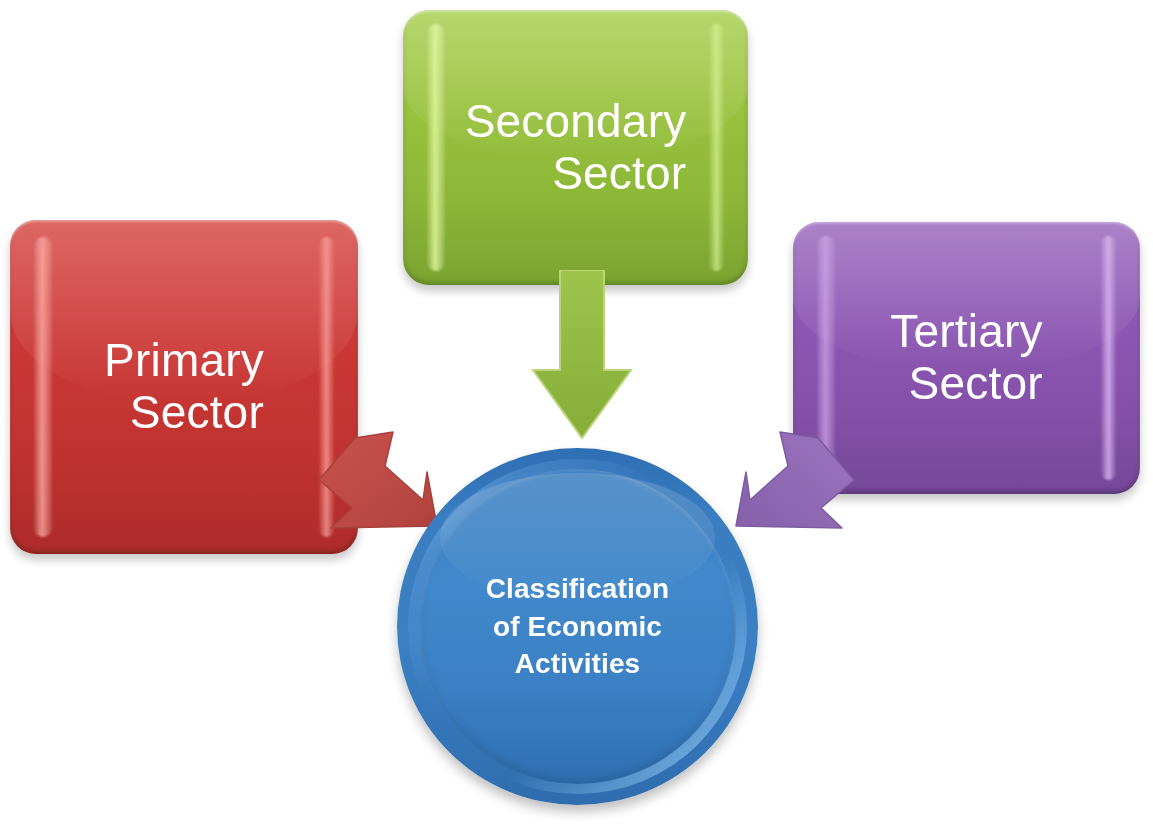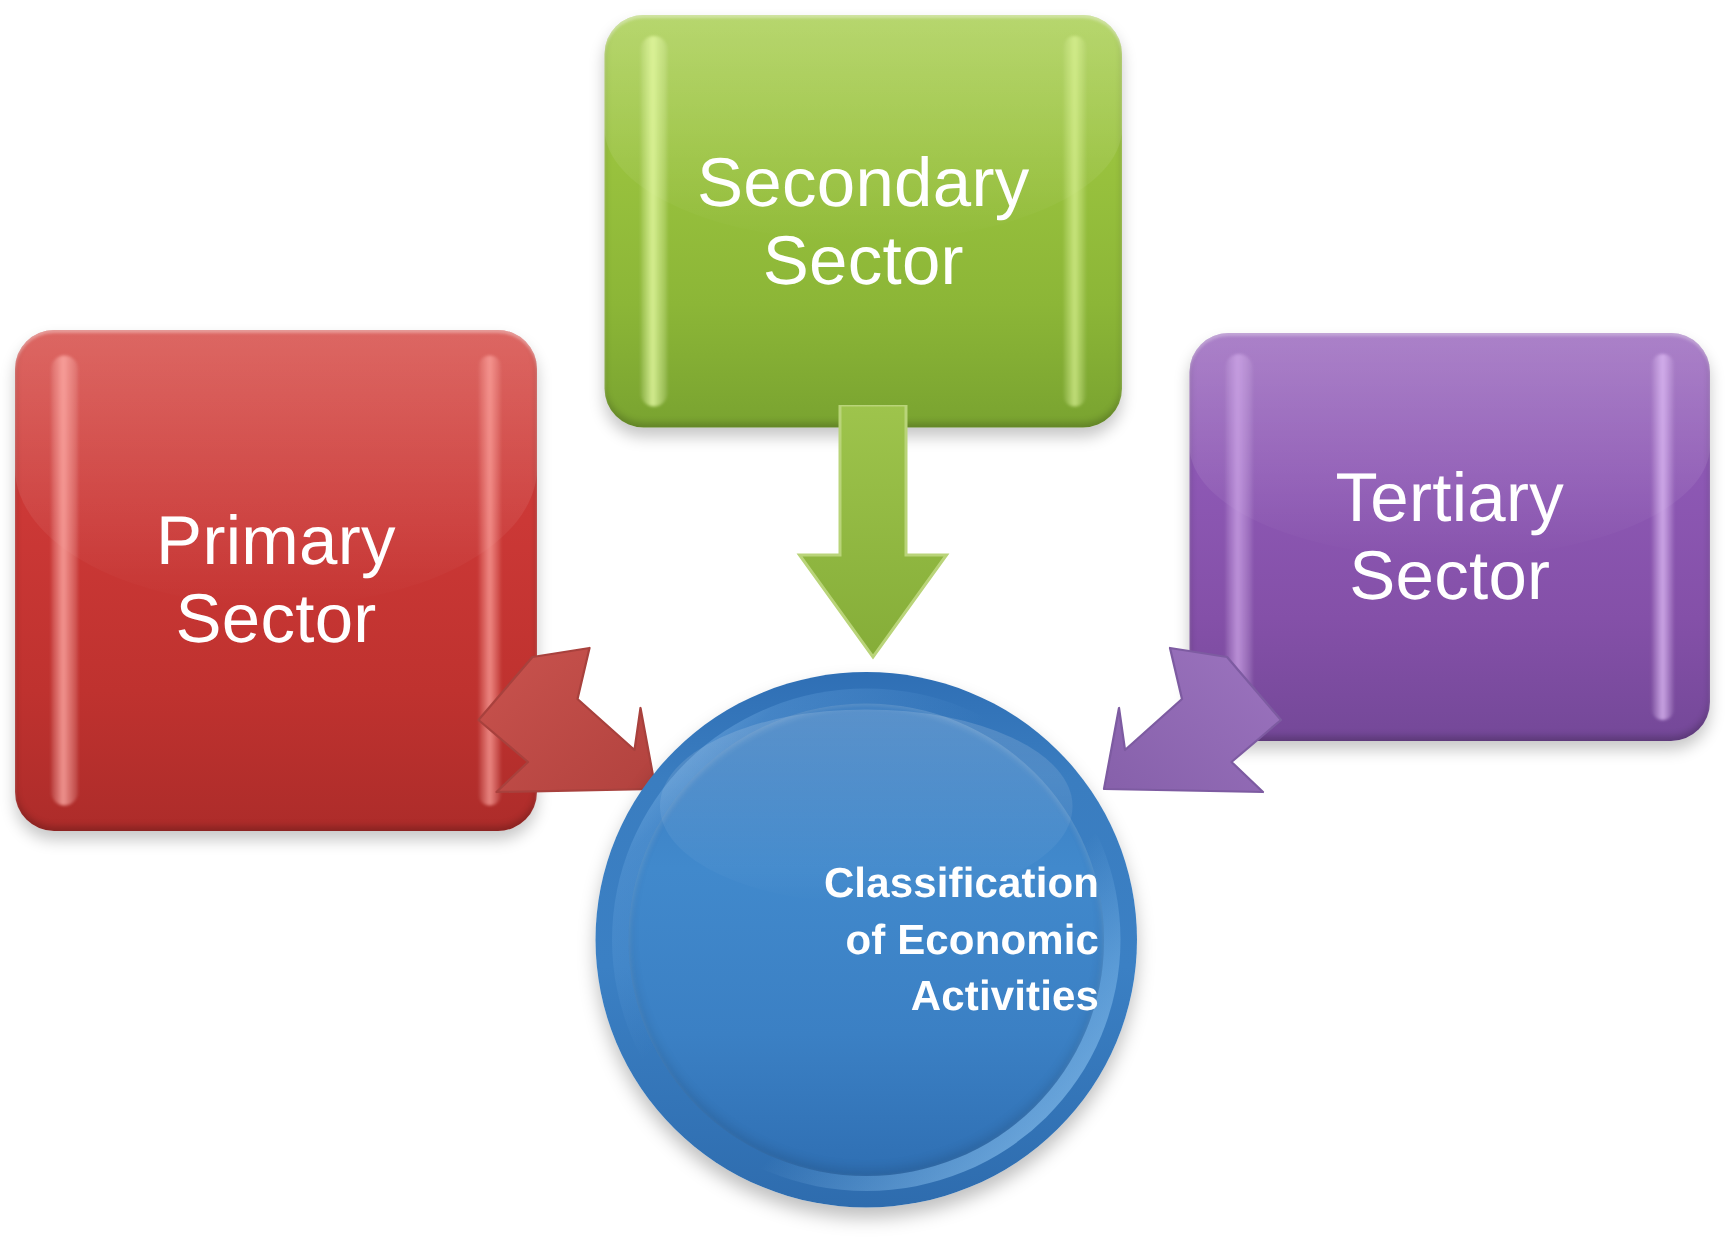--- a/index.html
+++ b/index.html
@@ -18,21 +18,21 @@
     overflow: hidden;
   }
 
   
   .sector-box {
     position: absolute;
     border-radius: 26px;
     display: flex;
     align-items: center;
     justify-content: center;
-    text-align: center;
+    text-align: right;
     color: #ffffff;
     box-sizing: border-box;
   }
   .sector-box .box-label {
     position: relative;
     z-index: 4;
     font-size: 46px;
     line-height: 1.12;
     font-weight: 400;
     letter-spacing: 0.2px;
@@ -165,21 +165,21 @@
     pointer-events: none;
     z-index: 4;
   }
   #circle-center .circle-label {
     position: relative;
     z-index: 6;
     color: #ffffff;
     font-size: 28px;
     font-weight: bold;
     line-height: 1.34;
-    text-align: right;
+    text-align: center;
     white-space: pre-line;
     letter-spacing: 0.1px;
     width: 86%;
   }
 
   
   .arrow {
     position: absolute;
     z-index: 4;
   }

